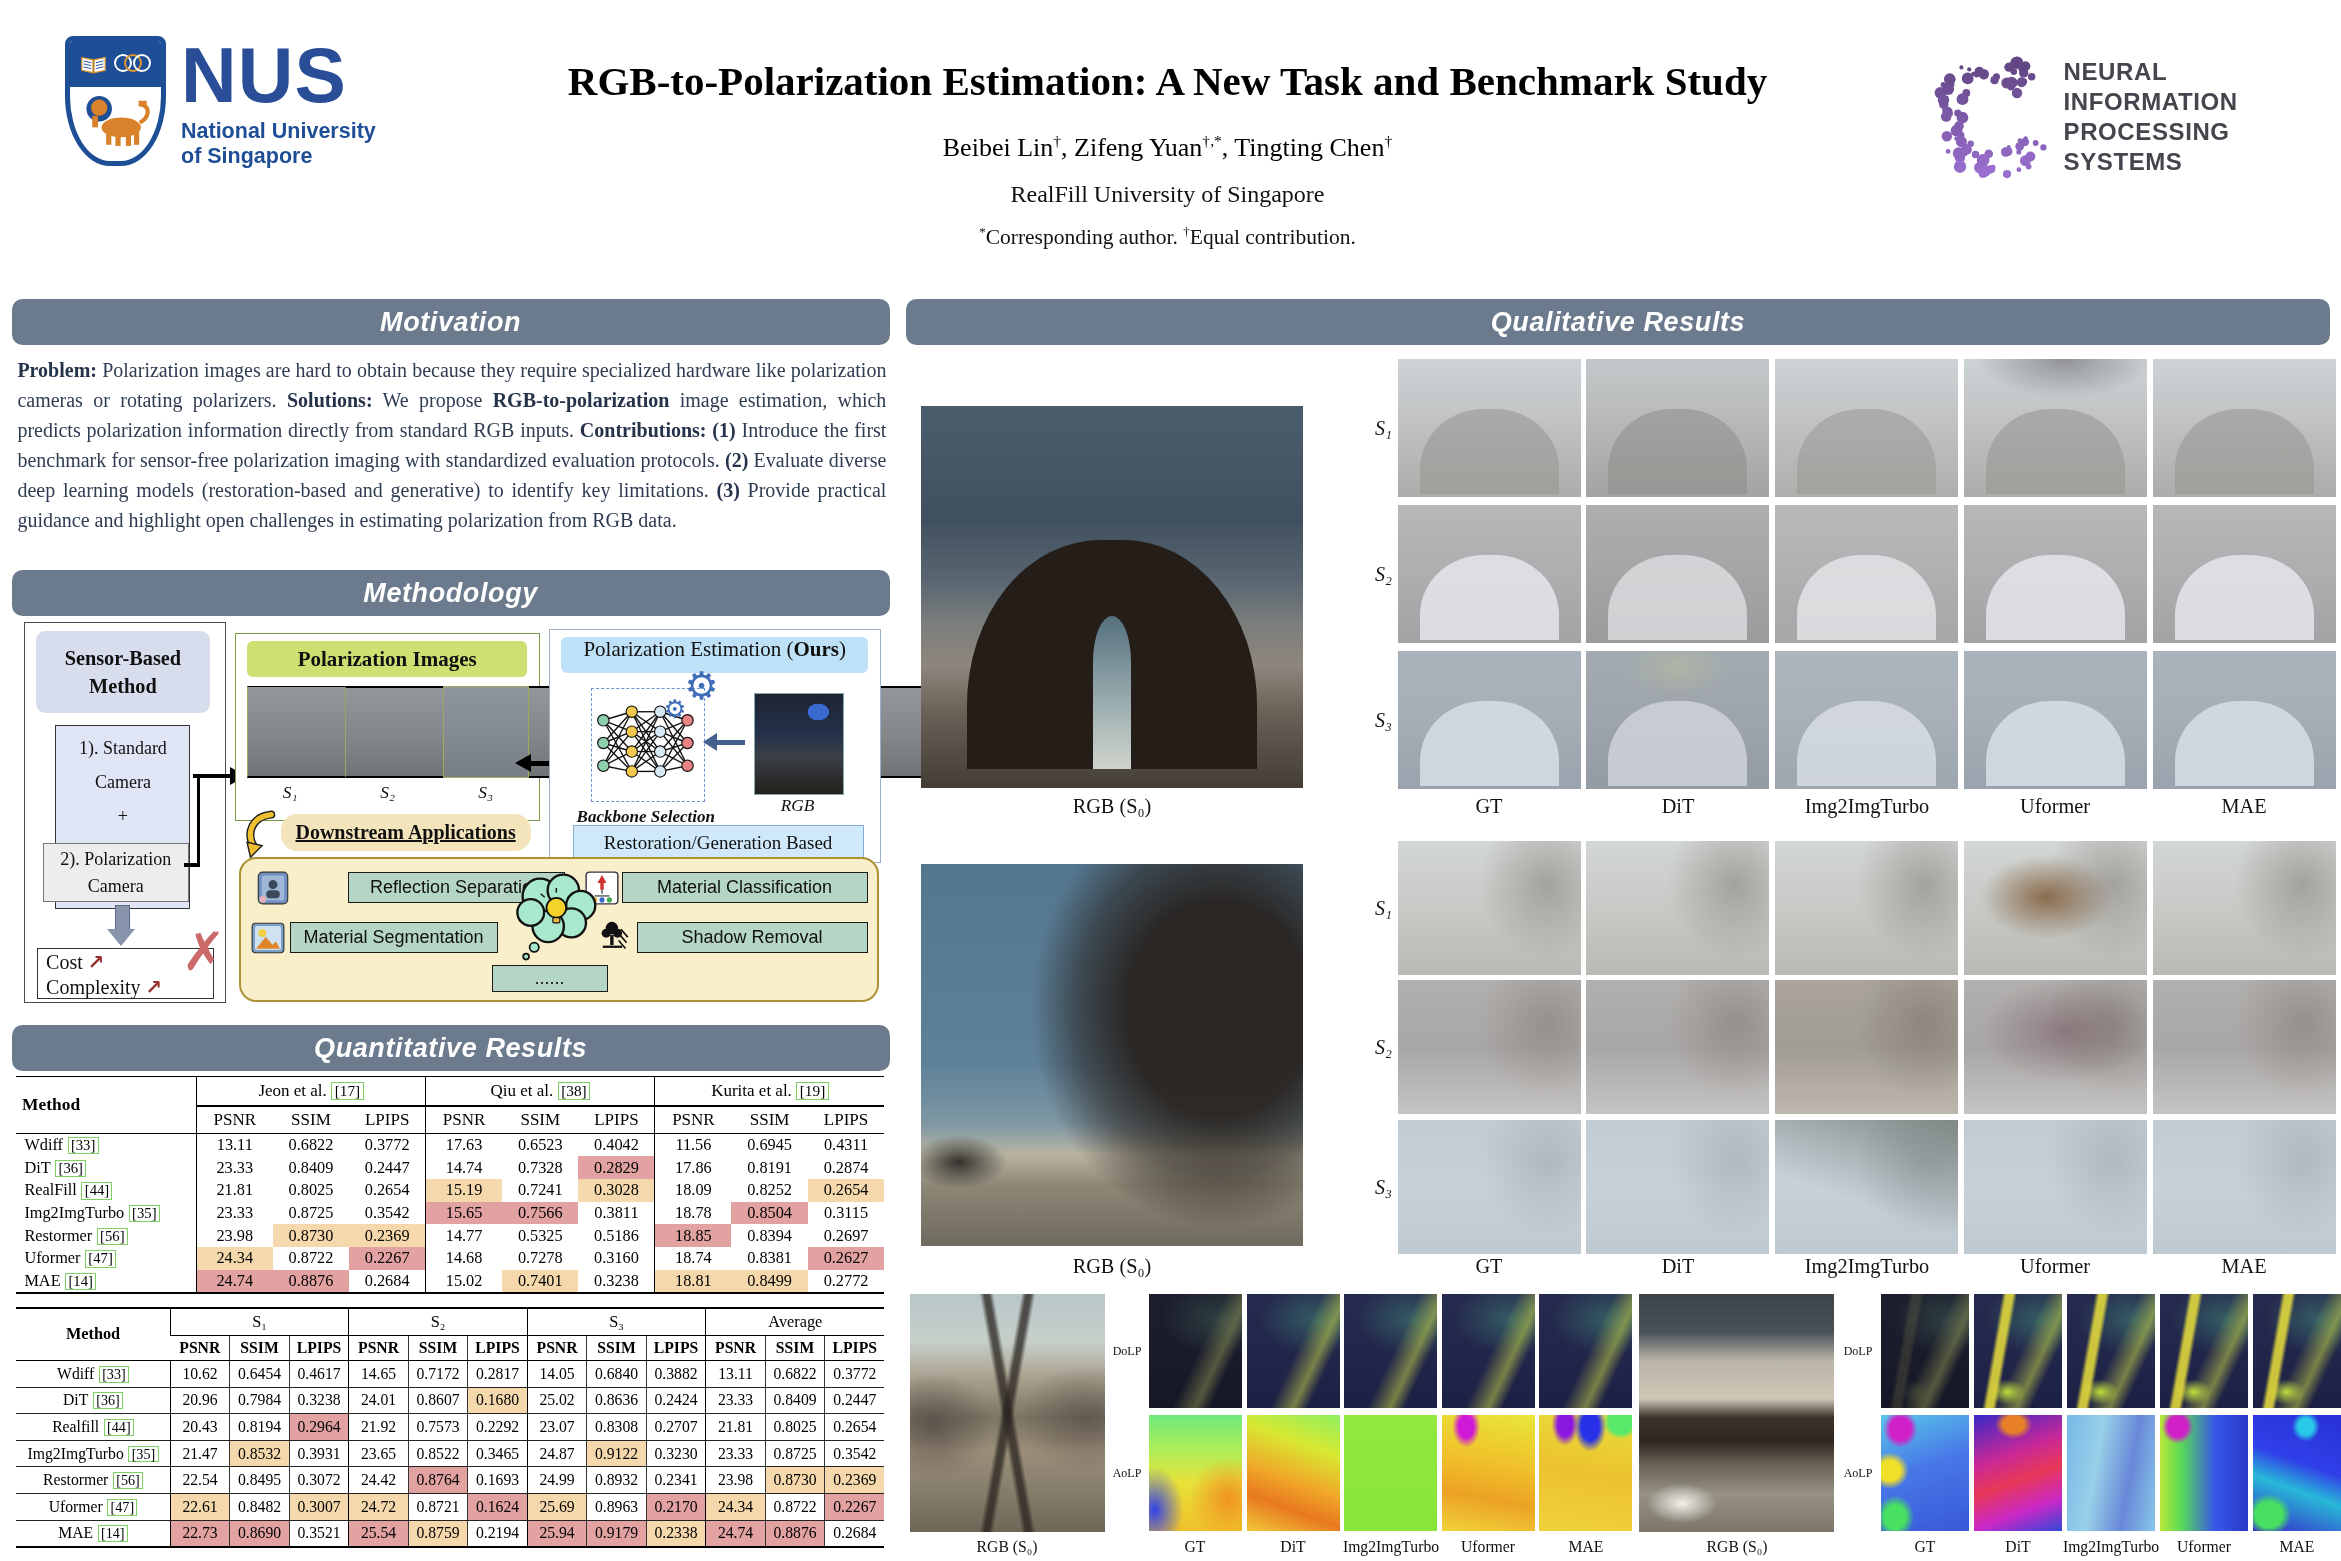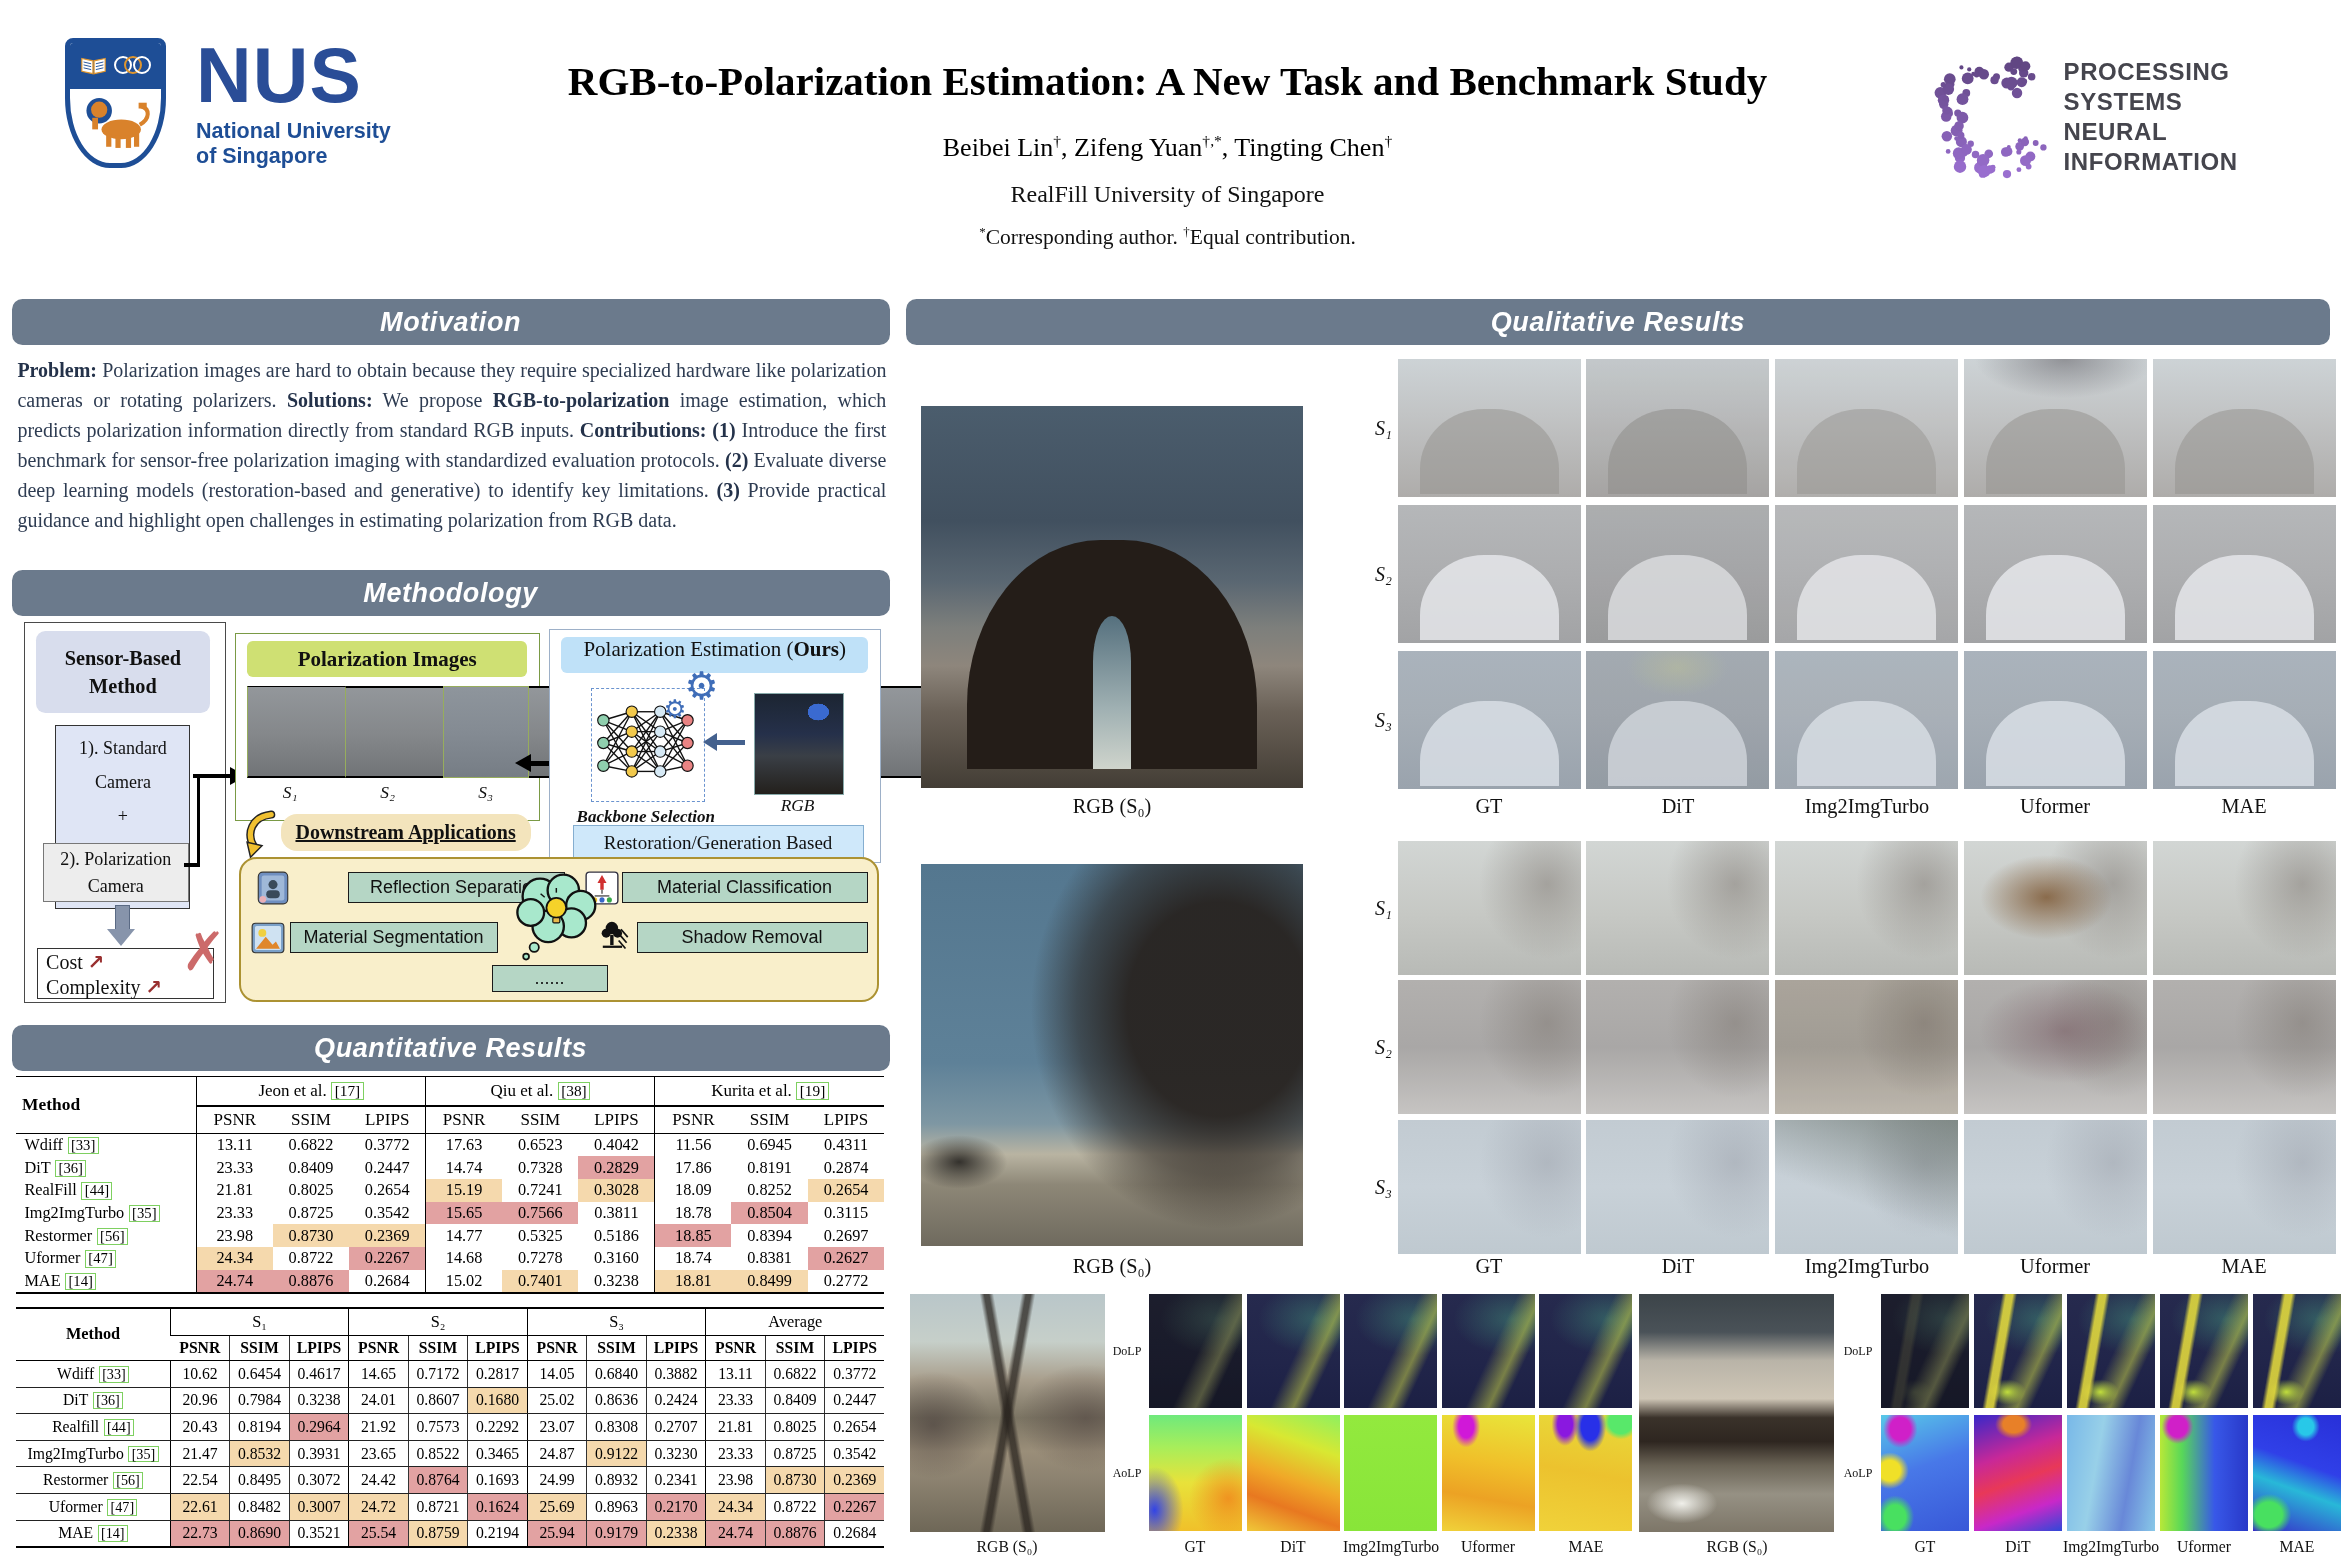--- a/index.html
+++ b/index.html
@@ -1,20 +1,20 @@
 <!DOCTYPE html>
 <html style="font-size:9.3px"><head>
 <meta charset="utf-8">
 <style>
   html,body{margin:0;padding:0;background:#888;}
   .poster{position:relative;width:2342px;height:1561px;background:#ffffff;overflow:hidden;
           font-family:"Liberation Serif","DejaVu Serif",serif;color:#111;}
 
   
-  .nus-logo{position:absolute;left:65px;top:36px;display:flex;align-items:center;gap:30px;}
+  .nus-logo{position:absolute;left:65px;top:36px;display:flex;align-items:flex-start;gap:15px;}
   .shield{position:relative;width:91px;height:120px;border:5.2px solid #1e4e96;border-radius:8.1px 8.1px 45px 45px/8.1px 8.1px 70px 70px;overflow:hidden;background:#fff;}
   .shield-top{height:46px;background:#1e4e96;display:flex;align-items:center;justify-content:center;gap:7px;}
   .ring{display:inline-block;width:14px;height:14px;border:2.9px solid #fff;border-radius:50%;}
   .ring.o{border-color:#e0962e;margin-left:-8.1px;}
   .ring.w2{margin-left:-8.1px;}
   .nus-text{display:flex;flex-direction:column;margin-top:3.5px;}
   .nus-acro{font-family:"Liberation Sans",sans-serif;font-weight:bold;font-size:77px;line-height:70px;color:#2a4d97;letter-spacing:1.2px;}
   .nus-sub{font-family:"Liberation Sans",sans-serif;font-weight:bold;font-size:21.5px;line-height:25.6px;color:#1e4e96;margin-top:9.3px;}
   .title-block{position:absolute;left:453px;top:56px;width:1429px;text-align:center;}
   .p-title{font-size:41px;font-weight:bold;line-height:50px;color:#000;}
@@ -341,22 +341,22 @@
         <circle cx="24.6" cy="64.5" r="5.0" fill="rgb(108,78,146)"></circle>
         <circle cx="139.8" cy="188.7" r="8.9" fill="rgb(143,103,193)"></circle>
         <circle cx="98.0" cy="203.8" r="11.5" fill="rgb(147,106,198)"></circle>
         <circle cx="31.1" cy="159.5" r="9.7" fill="rgb(135,97,182)"></circle>
         <circle cx="48.7" cy="163.7" r="4.0" fill="rgb(136,98,184)"></circle>
         <circle cx="100.1" cy="224.0" r="11.3" fill="rgb(153,110,207)"></circle>
         <circle cx="142.1" cy="229.4" r="7.6" fill="rgb(154,111,208)"></circle>
         <circle cx="143.8" cy="187.7" r="8.3" fill="rgb(143,103,193)"></circle>
       </svg>
     <div class="nips-text">
+      <div>NEURAL INFORMATION</div>
       <div>PROCESSING SYSTEMS</div>
-      <div>NEURAL INFORMATION</div>
     </div>
   </div>
 
   <div class="bar" id="bar-motivation">Motivation</div>
   <div class="bar" id="bar-methodology">Methodology</div>
   <div class="bar" id="bar-quant">Quantitative Results</div>
   <div class="bar" id="bar-qual">Qualitative Results</div>
 
   <div class="motivation-text"><b>Problem:</b> Polarization images are hard to obtain because they require specialized hardware like polarization cameras or rotating polarizers. <b>Solutions:</b> We propose <b>RGB-to-polarization</b> image estimation, which predicts polarization information directly from standard RGB inputs. <b>Contributions:</b> <b>(1)</b> Introduce the first benchmark for sensor-free polarization imaging with standardized evaluation protocols. <b>(2)</b> Evaluate diverse deep learning models (restoration-based and generative) to identify key limitations. <b>(3)</b> Provide practical guidance and highlight open challenges in estimating polarization from RGB data.</div>
 

